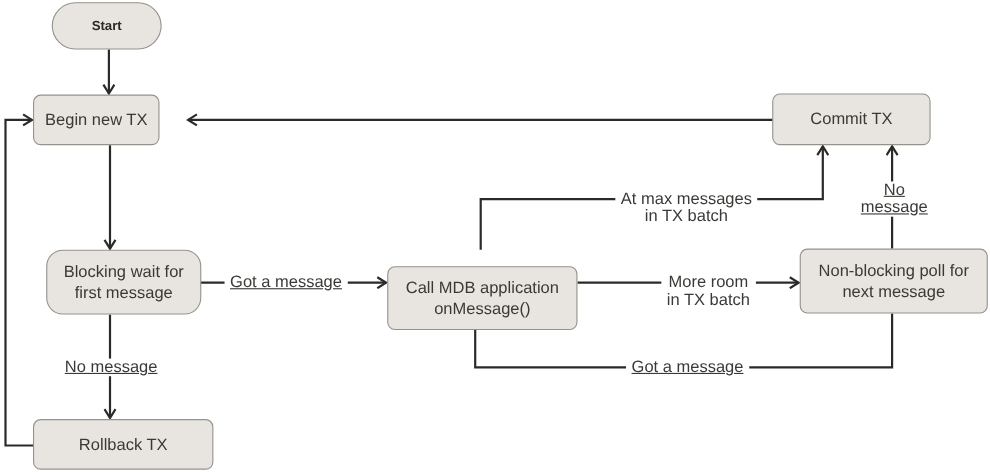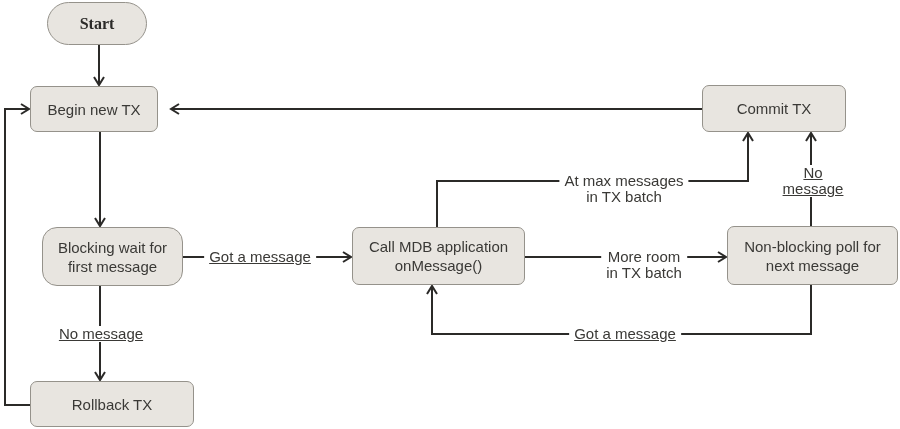--- a/index.html
+++ b/index.html
@@ -42,23 +42,22 @@
     border: 1px solid var(--node-border);
     border-radius: 7px;
     color: var(--text);
     font-size: 15px;
     line-height: 19px;
     white-space: pre-line;
   }
   .node.pill {
     border-radius: 22px;
     font-weight: bold;
-    font-size: 16px;
+    font-size: 12px;
     color: #2b2a28;
-    font-family: Liberation Serif, serif;
   }
 
   .edge-label {
     position: absolute;
     background: var(--background);
     color: var(--text);
     font-size: 15px;
     line-height: 16px;
     text-align: center;
     white-space: pre-line;
@@ -85,28 +84,28 @@
     <path d="M726 109 H171" marker-end="url(#arrow)"></path>
     <path d="M171 257 H351" marker-end="url(#arrow)"></path>
     <path d="M437 227 V181 H748 V133" marker-end="url(#arrow)"></path>
     <path d="M525 257 H726" marker-end="url(#arrow)"></path>
     <path d="M811 226 V133" marker-end="url(#arrow)"></path>
     <path d="M811 285 V334 H432 V286" marker-end="url(#arrow)"></path>
   </svg>
 
   <div class="node pill" style="left:47px; top:2px; width:100px; height:43px;">Start</div>
 
-  <div class="node" style="left:30px; top:86px; width:128px; height:46px;">Begin new TX</div>
+  <div class="node" style="left:30px; top:86px; width:115px; height:46px;">Begin new TX</div>
 
   <div class="node" style="left:42px; top:227px; width:141px; height:59px;border-radius:15px;">Blocking wait for
 first message</div>
 
   <div class="node" style="left:30px; top:381px; width:164px; height:46px;">Rollback TX</div>
 
-  <div class="node" style="left:352px; top:227px; width:173px; height:58px;">Call MDB application
+  <div class="node" style="left:352px; top:242px; width:173px; height:58px;">Call MDB application
 onMessage()</div>
 
   <div class="node" style="left:727px; top:226px; width:171px; height:59px;">Non-blocking poll for
 next message</div>
 
   <div class="node" style="left:702px; top:85px; width:144px; height:47px;">Commit TX</div>
 
   <div class="edge-label mid-v" style="left:260px; top:257px;">Got a message</div>
 
   <div class="edge-label mid-v" style="left:101px; top:334px;">No message</div>

